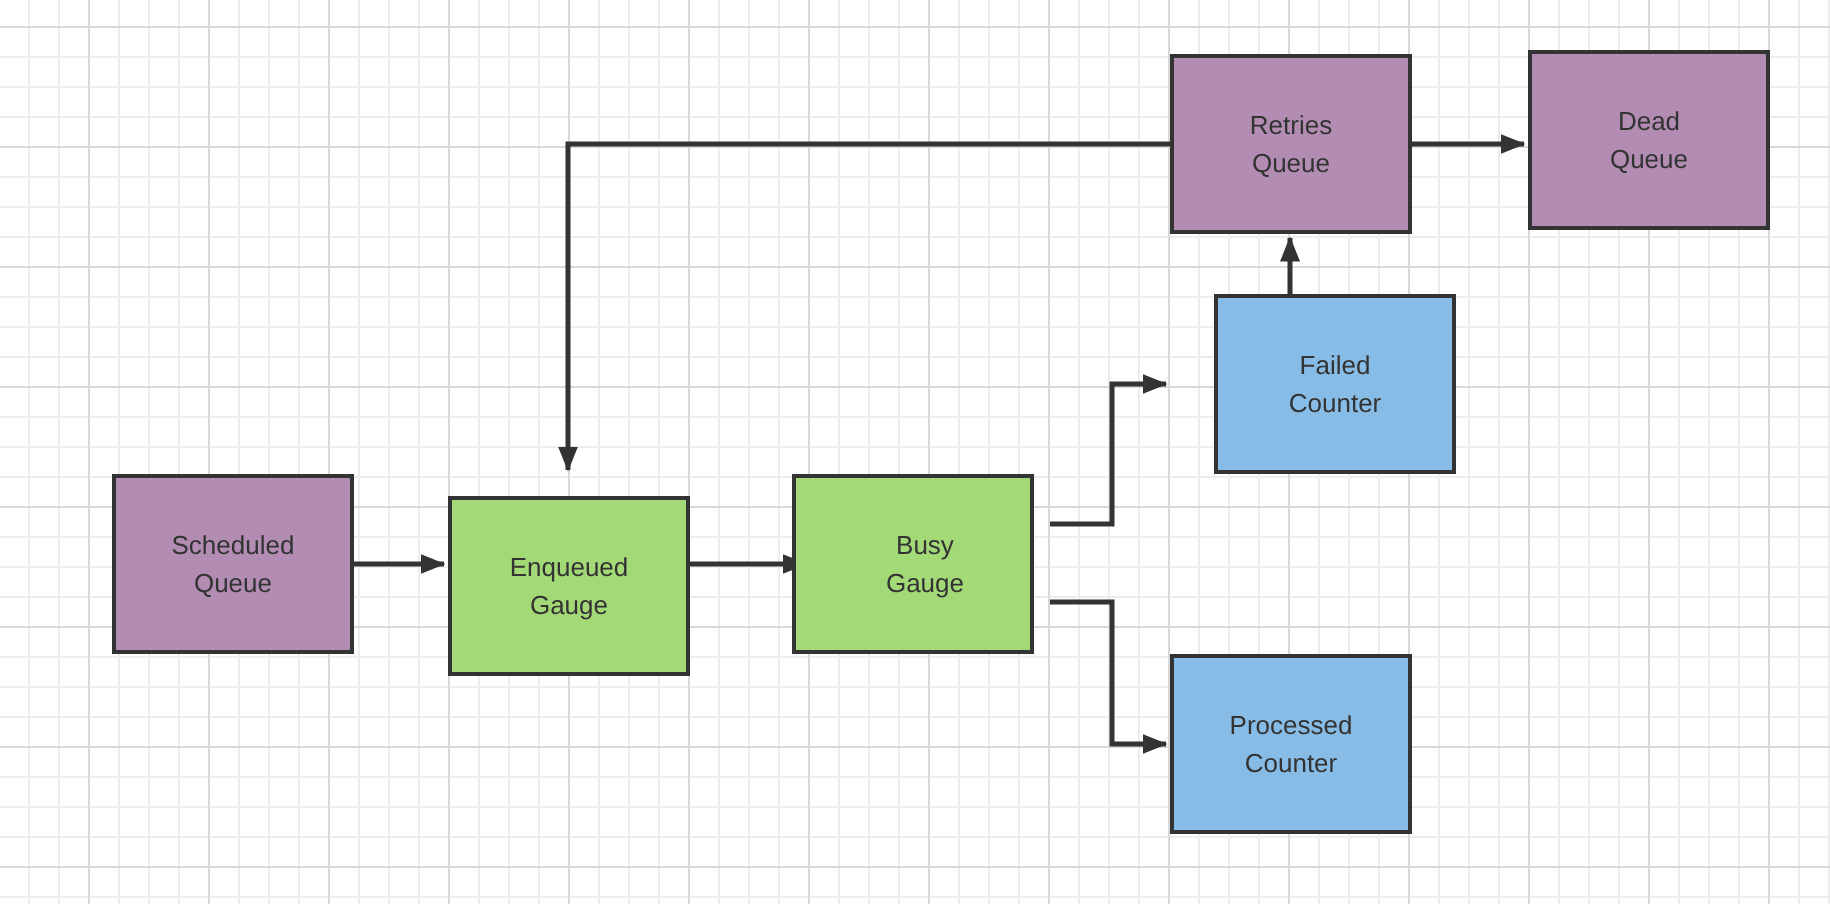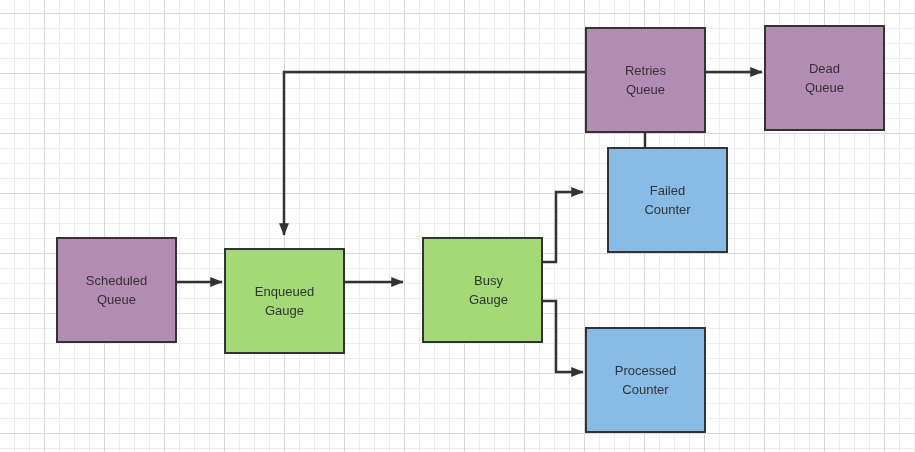--- a/index.html
+++ b/index.html
@@ -29,21 +29,21 @@
   }
   .connector{
     fill:none;
     stroke:var(--stroke);
     stroke-width:2.5;
     stroke-linejoin:miter;
   }
   .arrowhead{fill:var(--stroke);}
   .node{
     position:absolute;
-    width:121px;height:106px;
+    width:121px;height:90px;
     border:2.5px solid var(--stroke);
     display:flex;align-items:center;justify-content:center;
     text-align:center;
   }
   .node-label{
     font-size:13px;
     line-height:19px;
     color:var(--text);
     white-space:pre-line;
   }
@@ -71,21 +71,21 @@
   <div class="node" style="left: 56px; top: 237px; background-color: rgb(178, 140, 178);">
     <span class="node-label">Scheduled
 Queue</span>
   </div>
 
   <div class="node" style="left: 224px; top: 248px; background-color: rgb(163, 217, 119);">
     <span class="node-label">Enqueued
 Gauge</span>
   </div>
 
-  <div class="node" style="left: 422px; top: 237px; background-color: rgb(163, 217, 119); padding-left: 12px;">
+  <div class="node" style="left: 396px; top: 237px; background-color: rgb(163, 217, 119); padding-left: 12px;">
     <span class="node-label">Busy
 Gauge</span>
   </div>
 
   <div class="node" style="left: 607px; top: 147px; background-color: rgb(135, 188, 230);">
     <span class="node-label">Failed
 Counter</span>
   </div>
 
   <div class="node" style="left: 585px; top: 327px; background-color: rgb(135, 188, 230);">

